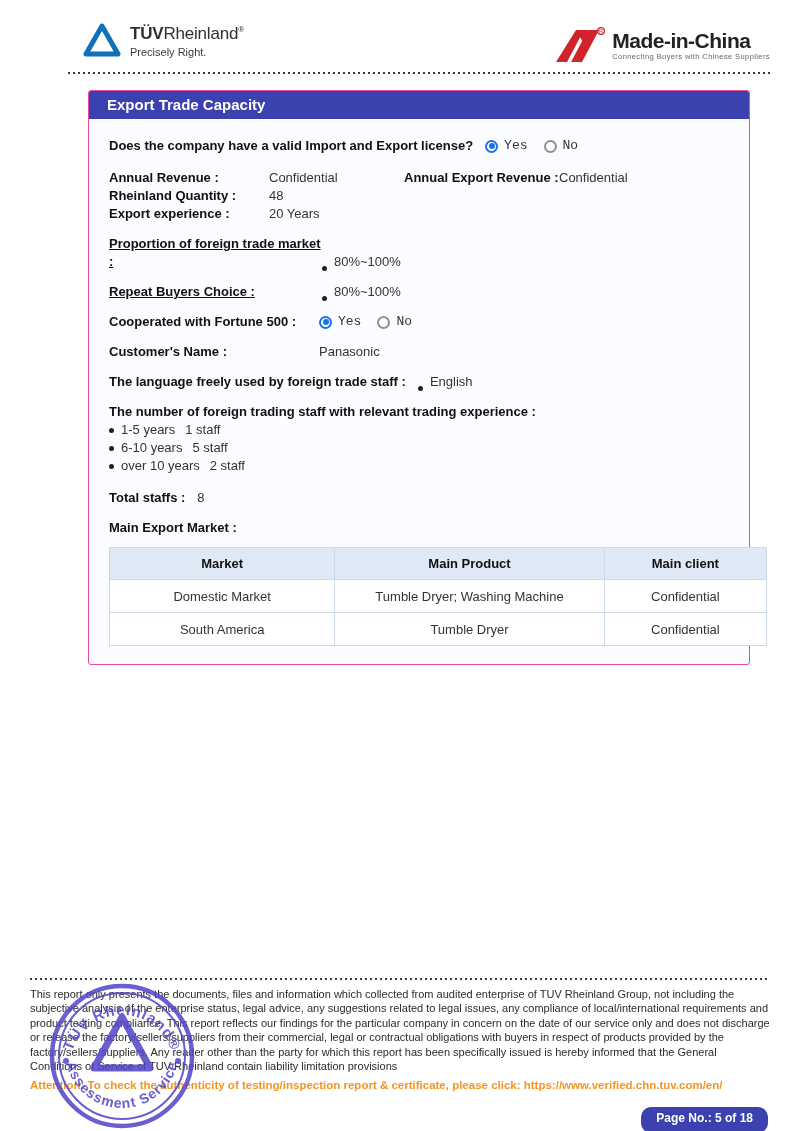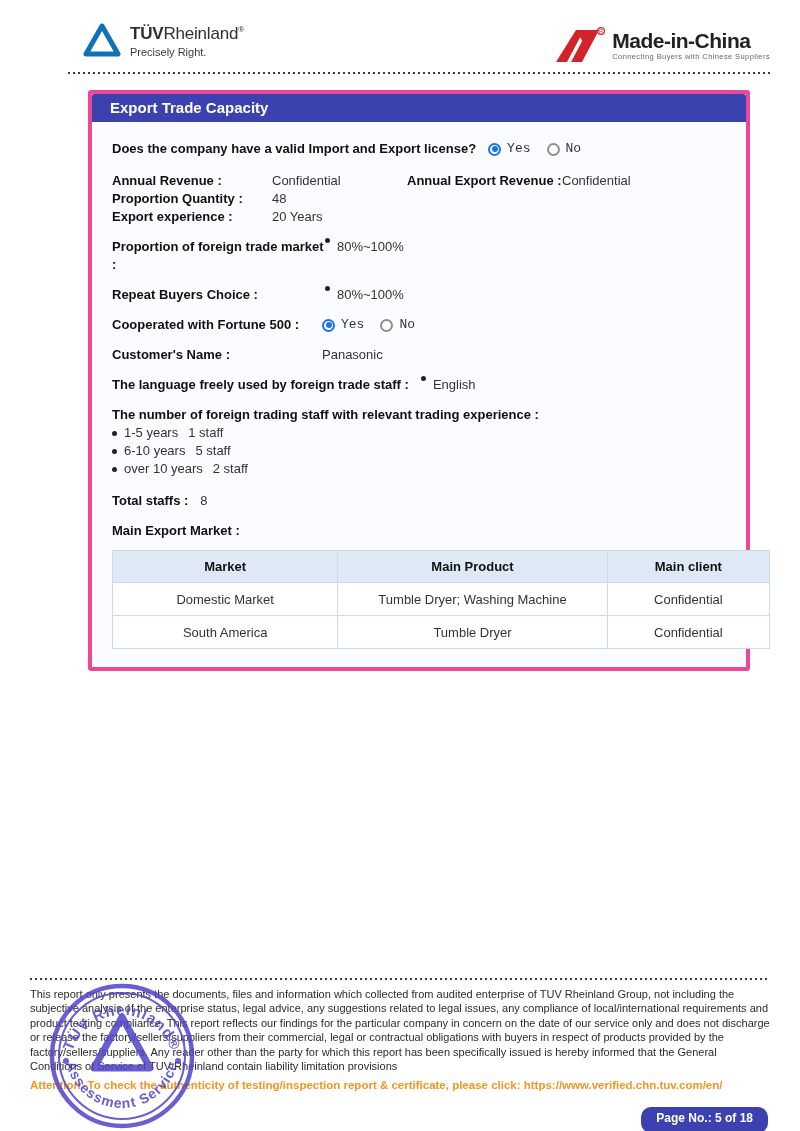--- a/index.html
+++ b/index.html
@@ -24,32 +24,32 @@
   .mic-tagline { font-size:7.5px; color:#666; letter-spacing:0.4px; margin-top:2px; }
 
   .dotted { height:2px; margin:8px 30px 0 30px;
     background:repeating-linear-gradient(90deg,#3a3a3a 0 2px,transparent 2px 5px); }
 
   
   .page-title { text-align:center; font-size:40px; font-weight:700; color:#000;
     letter-spacing:-1px; margin-top:26px; }
 
   
-  .panel { margin:16px 50px 0 50px; border:4px solid #ec4899; border-radius:3px; background:#fafcff; }
+  .panel { margin:16px 50px 0 50px; border:1px solid #ec4899; border-radius:3px; background:#fafcff; }
   .panel-header { background:#3b41af; color:#ffffff; font-size:15px; font-weight:700;
     padding:5px 18px 6px 18px; border-radius:2px 2px 0 0; }
   .panel-body { padding:14px 20px 18px 20px; font-size:13px; }
 
-  .row { display:flex; align-items:flex-start; line-height:18px; }
+  .row { display:flex; align-items:flex-end; line-height:18px; }
   .lbl { font-weight:700; color:#101010; }
   .val { color:#333; }
   .w160 { width:160px; flex:none; }
   .w135 { width:135px; flex:none; }
   .w155 { width:155px; flex:none; }
-  .w213 { width:213px; flex:none; }
+  .w213 { width:213px; flex:none;text-decoration:underline; }
   .w210 { width:210px; flex:none; }
   .dot { display:inline-block; width:5px; height:5px; border-radius:50%; background:#222;
     margin-right:7px; flex:none; }
 
   .radio-group { display:inline-flex; align-items:center; gap:16px; margin-left:12px;font-family:Liberation Mono, monospace; }
   .radio { display:inline-flex; align-items:center; gap:6px; cursor:default; }
   .radio-circle { position:relative; width:13px; height:13px; border-radius:50%;
     border:2px solid #8f8f8f; background:#fff; flex:none; display:inline-block; }
   .radio.checked .radio-circle { border-color:#1a73e8; }
   .radio.checked .radio-circle::after { content:""; position:absolute; inset:1.5px;
@@ -129,21 +129,21 @@
         </span>
       </div>
 
       <div class="row mt14">
         <span class="lbl w160">Annual Revenue :</span>
         <span class="val w135">Confidential</span>
         <span class="lbl w155">Annual Export Revenue :</span>
         <span class="val">Confidential</span>
       </div>
       <div class="row">
-        <span class="lbl w160">Proportion Quantity :</span>
+        <span class="lbl w160">Rheinland Quantity :</span>
         <span class="val">48</span>
       </div>
       <div class="row">
         <span class="lbl w160">Export experience :</span>
         <span class="val">20 Years</span>
       </div>
 
       <div class="row mt12">
         <span class="lbl w213">Proportion of foreign trade market :</span>
         <span class="dot"></span>

